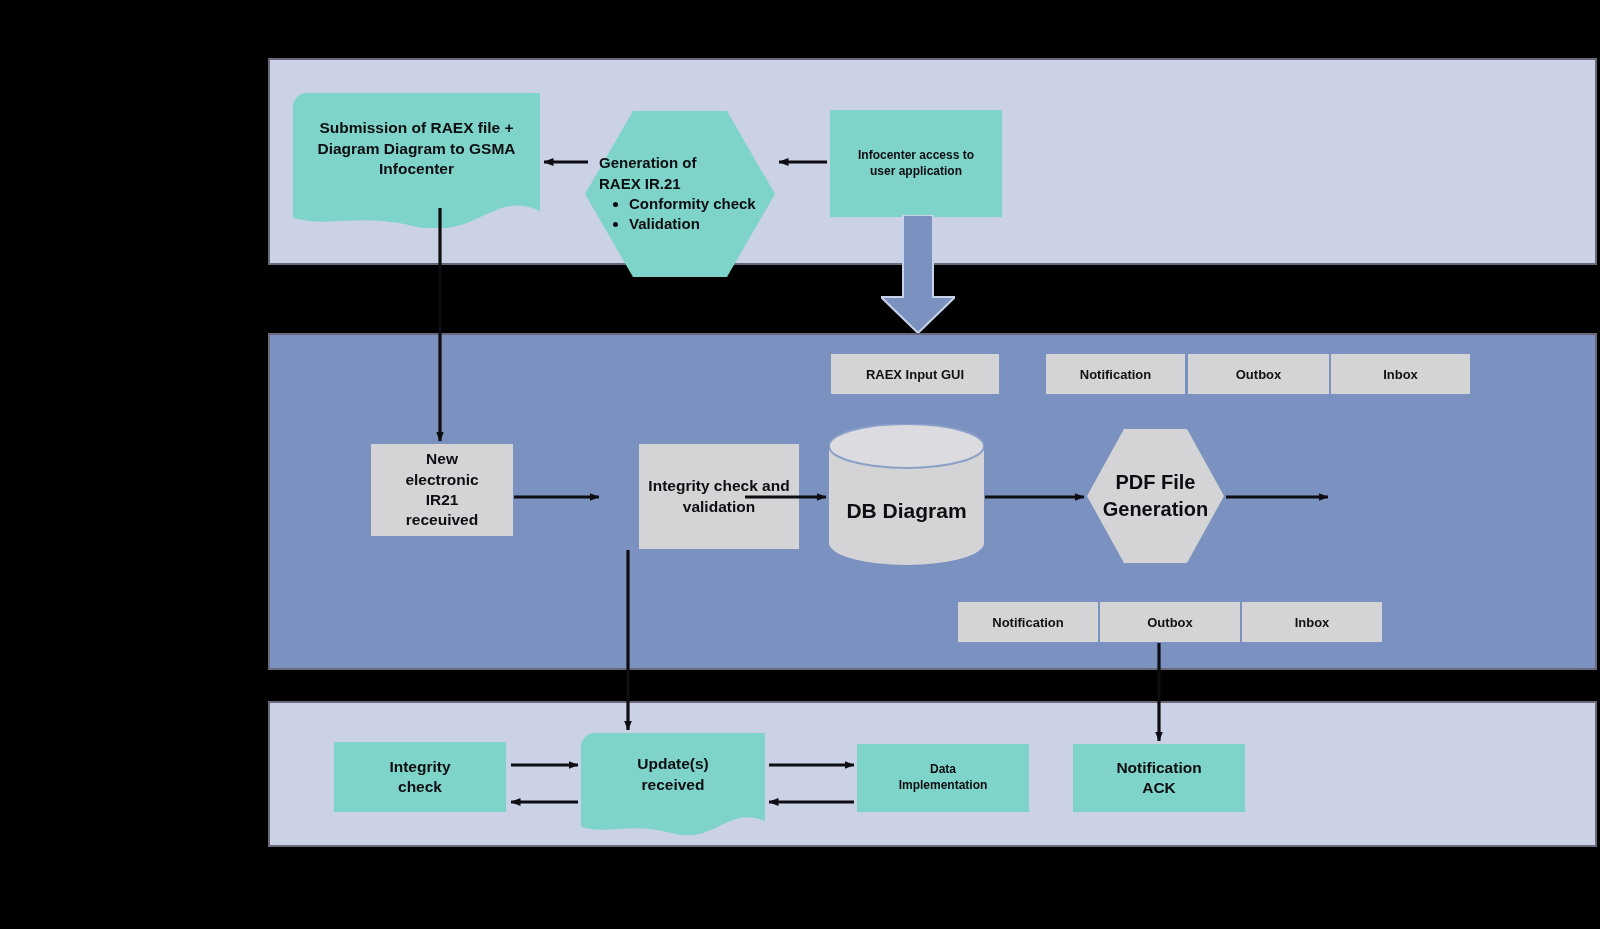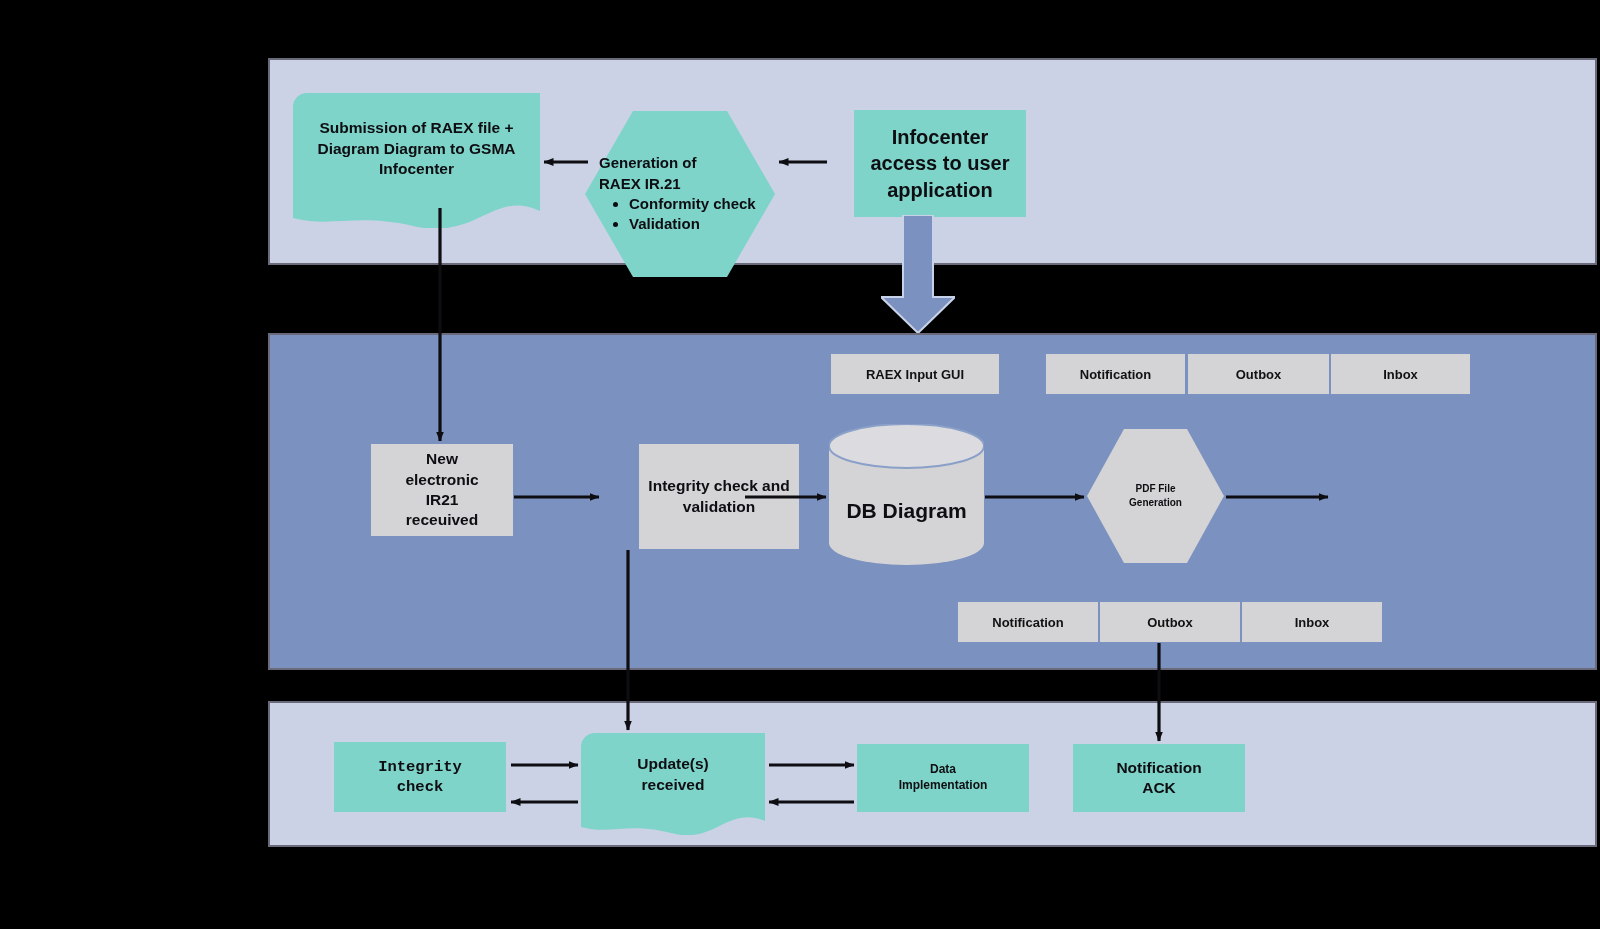--- a/index.html
+++ b/index.html
@@ -66,21 +66,21 @@
     <div class="hexlabel" style="font-size:15px;padding:0 14px;box-sizing:border-box;">
       <div>Generation of</div>
       <div>RAEX IR.21</div>
       <ul class="bullets">
         <li>Conformity check</li>
         <li>Validation</li>
       </ul>
     </div>
   </div>
 
-  <div class="node teal" style="left:830px;top:110px;width:172px;height:107px;font-size:20px;padding:0 14px;margin-left:24px;">
+  <div class="node teal" style="left:830px;top:110px;width:172px;height:107px;font-size:12px;padding:0 14px;">
     <span>Infocenter access to user application</span>
   </div>
 
   <div class="band band-mid" style="left:268px;top:333px;width:1329px;height:337px;"></div>
 
   <div class="tab" style="left:831px;top:354px;width:168px;height:40px;">
     <span>RAEX Input GUI</span>
   </div>
   <div class="tab" style="left:1046px;top:354px;width:139px;height:40px;">
     <span>Notification</span>
@@ -107,39 +107,39 @@
     </svg>
     <div class="cyllabel" style="top:75px;font-size:21px;">
       <span>DB Diagram</span>
     </div>
   </div>
 
   <div class="hexwrap" style="left:1087px;top:429px;width:137px;height:134px;">
     <svg width="137" height="134" viewBox="0 0 137 134">
       <polygon points="37,0 100,0 137,67 100,134 37,134 0,67" fill="#d4d4d6"></polygon>
     </svg>
-    <div class="hexlabel" style="font-size:10px;align-items:center;text-align:center;">
+    <div class="hexlabel" style="font-size:20px;align-items:center;text-align:center;">
       <div>PDF File</div>
       <div>Generation</div>
     </div>
   </div>
 
   <div class="tab" style="left:958px;top:602px;width:140px;height:40px;">
     <span>Notification</span>
   </div>
   <div class="tab" style="left:1100px;top:602px;width:140px;height:40px;">
     <span>Outbox</span>
   </div>
   <div class="tab" style="left:1242px;top:602px;width:140px;height:40px;">
     <span>Inbox</span>
   </div>
 
   <div class="band band-light" style="left:268px;top:701px;width:1329px;height:146px;"></div>
 
-  <div class="node teal" style="left:334px;top:742px;width:172px;height:70px;font-size:15.5px;flex-direction:column;font-family:Liberation Mono, monospace;">
+  <div class="node teal" style="left:334px;top:742px;width:172px;height:70px;font-size:15.5px;flex-direction:column;">
     <div>Integrity</div>
     <div>check</div>
   </div>
 
   <div class="docwrap" style="left:581px;top:733px;width:184px;height:102px;">
     <svg width="184" height="102" viewBox="0 0 184 102">
       <path d="M14,0 H184 V88 C146,72 134,112 90,100 C46,89 30,102 0,94 V14 A14,14 0 0 1 14,0 Z" fill="#7ed4c8"></path>
     </svg>
     <div class="doclabel" style="top:12px;height:60px;font-size:15.5px;flex-direction:column;">
       <div>Update(s)</div>

